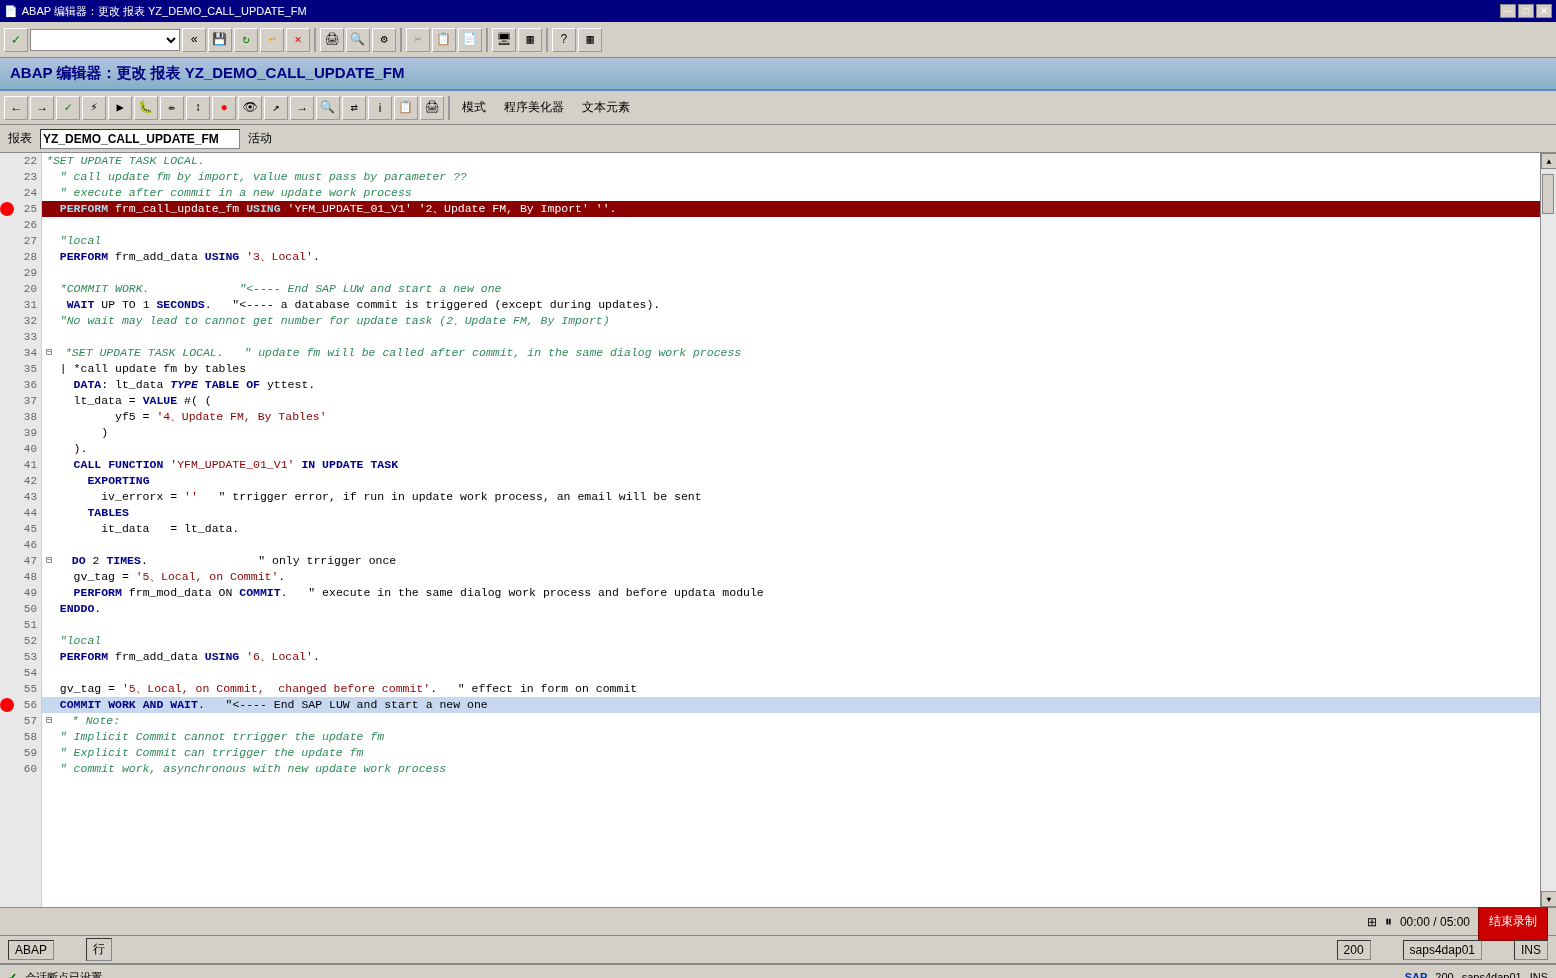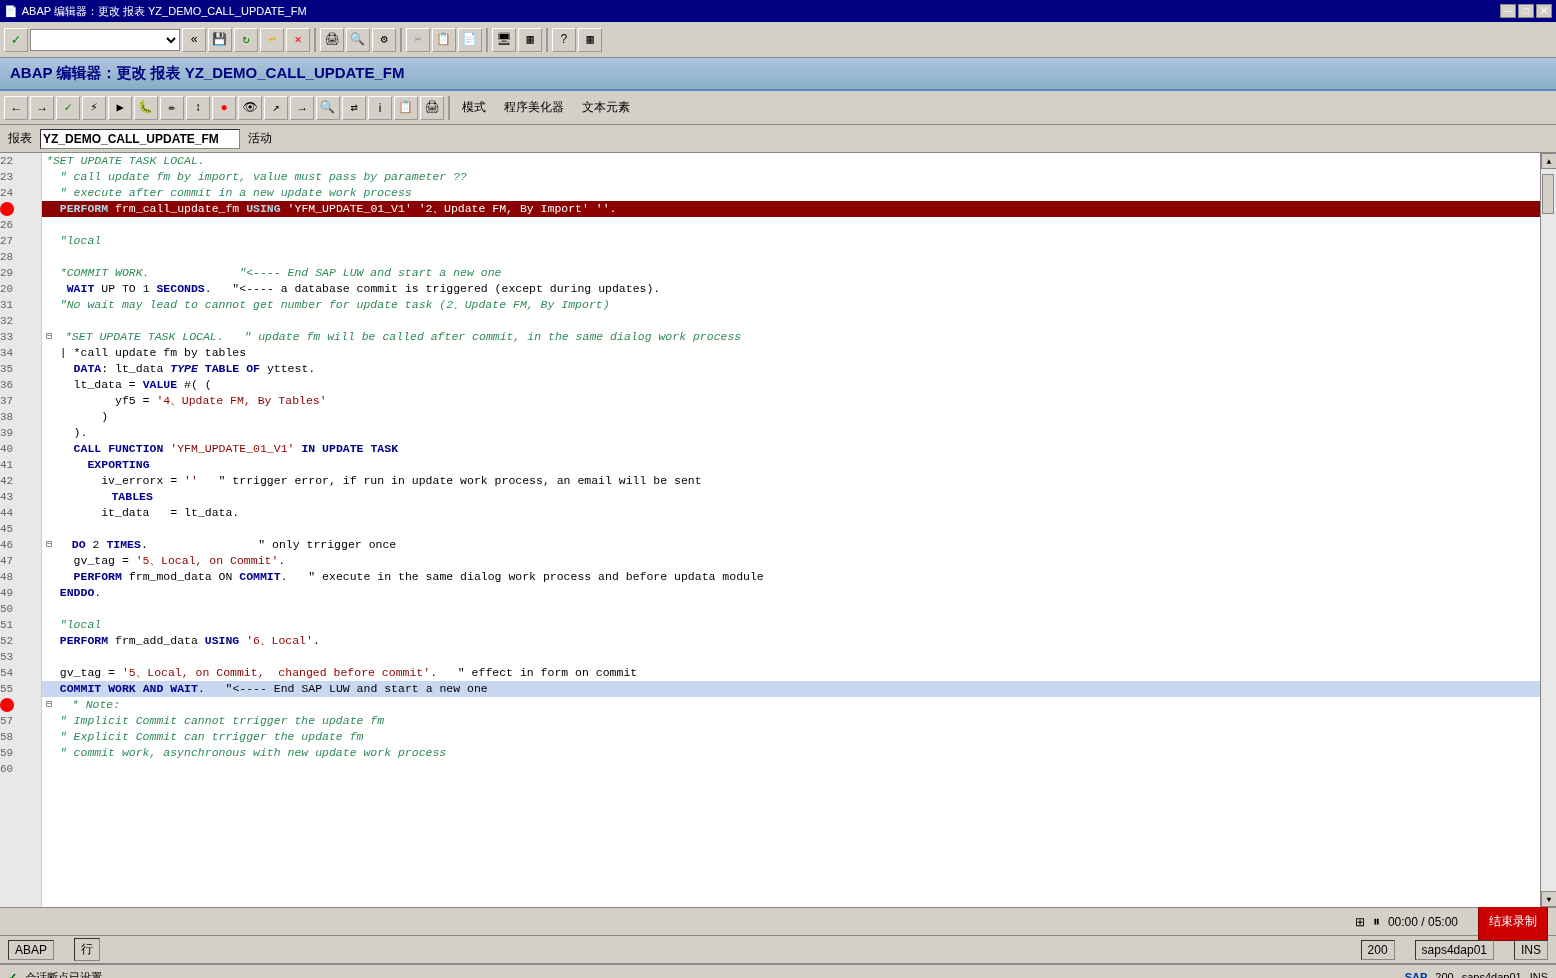--- a/index.html
+++ b/index.html
@@ -111,21 +111,21 @@
       color: #666;
       text-align: right;
       user-select: none;
       overflow: hidden;
     }
     .line-num-row {
       height: 16px;
       padding-right: 4px;
       display: flex;
       align-items: center;
-      justify-content: flex-start;
+      justify-content: flex-end;
       font-family: 'Courier New', monospace;
       font-size: 11px;
       position: relative;
     }
     .line-num-row .bp-icon {
       position: absolute;
       left: 0;
       width: 14px;
       height: 14px;
       border-radius: 50%;
@@ -176,21 +176,21 @@
     
     #bottom-status {
       height: 28px;
       background: #d4d0c8;
       border-top: 1px solid #888;
       display: flex;
       align-items: center;
       padding: 0 8px;
       font-family: Arial, sans-serif;
       font-size: 12px;
-      gap: 20px;
+      gap: 32px;
     }
     .status-item { padding: 2px 6px; border: 1px inset #888; background: #d4d0c8; }
 
     
     #very-bottom {
       height: 26px;
       background: #d4d0c8;
       border-top: 2px solid #888;
       display: flex;
       align-items: center;
@@ -217,21 +217,20 @@
     }
     .end-btn {
       background: #cc0000;
       color: white;
       border: 1px solid #880000;
       padding: 10px 10px;
       font-size: 12px;
       font-family: Arial;
       cursor: pointer;
       border-radius: 2px;
-      margin-left: 12px;
     }
 
     .fold-icon { color: #666; font-size: 10px; cursor: pointer; }
 
     
     span { display: inline; }
   </style>
 </head>
 <body>
 
@@ -427,36 +426,37 @@
       </div>
     </div>
   <div id="code-content">
 
   <div class="code-line"><span style="font-family: &quot;Courier New&quot;, monospace; font-size: 11.5px; color: rgb(46, 139, 87); font-style: italic;">*SET UPDATE TASK LOCAL.</span></div>
       <div class="code-line"><span style="font-family: &quot;Courier New&quot;, monospace; font-size: 11.5px; color: rgb(46, 139, 87); font-style: italic;">  " call update fm by import, value must pass by parameter ??</span></div>
       <div class="code-line"><span style="font-family: &quot;Courier New&quot;, monospace; font-size: 11.5px; color: rgb(46, 139, 87); font-style: italic;">  " execute after commit in a new update work process</span></div>
       <div class="code-line highlighted"><span style="font-family: &quot;Courier New&quot;, monospace; font-size: 11.5px; color: rgb(255, 255, 255);">  <span style="color:#add8e6;font-weight:bold;">PERFORM</span> frm_call_update_fm <span style="color:#add8e6;font-weight:bold;">USING</span> 'YFM_UPDATE_01_V1' '2、Update FM, By Import' ''.</span></div>
       <div class="code-line"><span style="font-family: &quot;Courier New&quot;, monospace; font-size: 11.5px;"></span></div>
       <div class="code-line"><span style="font-family: &quot;Courier New&quot;, monospace; font-size: 11.5px; color: rgb(46, 139, 87); font-style: italic;">  "local</span></div>
+      <div class="code-line"><span style="font-family: &quot;Courier New&quot;, monospace; font-size: 11.5px;">  <span style="color:#00008b;font-weight:bold;">PERFORM</span> frm_add_data <span style="color:#00008b;font-weight:bold;">USING</span> <span style="color:#8b0000;">'3、Local'</span>.</span></div>
       <div class="code-line"><span style="font-family: &quot;Courier New&quot;, monospace; font-size: 11.5px;"></span></div>
       <div class="code-line"><span style="font-family: &quot;Courier New&quot;, monospace; font-size: 11.5px; color: rgb(46, 139, 87); font-style: italic;">  *COMMIT WORK.             "&lt;---- End SAP LUW and start a new one</span></div>
       <div class="code-line"><span style="font-family: &quot;Courier New&quot;, monospace; font-size: 11.5px;">   <span style="color:#00008b;font-weight:bold;"><span style="color:#00008b;font-weight:bold;">WAIT</span></span> UP TO 1 <span style="color:#00008b;font-weight:bold;">SECONDS</span>.   "&lt;---- a database commit is triggered (except during updates).</span></div>
       <div class="code-line"><span style="font-family: &quot;Courier New&quot;, monospace; font-size: 11.5px; color: rgb(46, 139, 87); font-style: italic;">  "No wait may lead to cannot get number for update task (2、Update FM, By Import)</span></div>
       <div class="code-line"><span style="font-family: &quot;Courier New&quot;, monospace; font-size: 11.5px;"></span></div>
       <div class="code-line"><span class="fold-icon">⊟ </span><span style="font-family: &quot;Courier New&quot;, monospace; font-size: 11.5px; color: rgb(46, 139, 87); font-style: italic;"> *SET UPDATE TASK LOCAL.   " update fm will be called after commit, in the same dialog work process</span></div>
       <div class="code-line"><span style="font-family: &quot;Courier New&quot;, monospace; font-size: 11.5px;">  | *call update fm by tables</span></div>
       <div class="code-line"><span style="font-family: &quot;Courier New&quot;, monospace; font-size: 11.5px;">    <span style="color:#00008b;font-weight:bold;">DATA</span>: lt_data <span style="color:#00008b;font-weight:bold;font-style:italic;">TYPE</span> <span style="color:#00008b;font-weight:bold;">TABLE</span> <span style="color:#00008b;font-weight:bold;">OF</span> yttest.</span></div>
       <div class="code-line"><span style="font-family: &quot;Courier New&quot;, monospace; font-size: 11.5px;">    lt_data = <span style="color:#00008b;font-weight:bold;">VALUE</span> #( (</span></div>
       <div class="code-line"><span style="font-family: &quot;Courier New&quot;, monospace; font-size: 11.5px;">          yf5 = <span style="color:#8b0000;">'4、Update FM, By Tables'</span></span></div>
       <div class="code-line"><span style="font-family: &quot;Courier New&quot;, monospace; font-size: 11.5px;">        )</span></div>
       <div class="code-line"><span style="font-family: &quot;Courier New&quot;, monospace; font-size: 11.5px;">    ).</span></div>
       <div class="code-line"><span style="font-family: &quot;Courier New&quot;, monospace; font-size: 11.5px;">    <span style="color:#00008b;font-weight:bold;"><span style="color:#00008b;font-weight:bold;">CALL</span></span> <span style="color:#00008b;font-weight:bold;"><span style="color:#00008b;font-weight:bold;">FUNCTION</span></span> <span style="color:#8b0000;">'YFM_UPDATE_01_V1'</span> <span style="color:#00008b;font-weight:bold;">IN</span> <span style="color:#00008b;font-weight:bold;">UPDATE</span> <span style="color:#00008b;font-weight:bold;">TASK</span></span></div>
       <div class="code-line"><span style="font-family: &quot;Courier New&quot;, monospace; font-size: 11.5px;">      <span style="color:#00008b;font-weight:bold;">EXPORTING</span></span></div>
       <div class="code-line"><span style="font-family: &quot;Courier New&quot;, monospace; font-size: 11.5px;">        iv_errorx = <span style="color:#8b0000;">''</span>   " trrigger error, if run in update work process, an email will be sent</span></div>
-      <div class="code-line"><span style="font-family: &quot;Courier New&quot;, monospace; font-size: 11.5px;">      <span style="color:#00008b;font-weight:bold;margin-left:24px;">TABLES</span></span></div>
+      <div class="code-line"><span style="font-family: &quot;Courier New&quot;, monospace; font-size: 11.5px;">      <span style="color:#00008b;font-weight:bold;">TABLES</span></span></div>
       <div class="code-line"><span style="font-family: &quot;Courier New&quot;, monospace; font-size: 11.5px;">        it_data   = lt_data.</span></div>
       <div class="code-line"><span style="font-family: &quot;Courier New&quot;, monospace; font-size: 11.5px;"></span></div>
       <div class="code-line"><span class="fold-icon">⊟ </span><span style="font-family: &quot;Courier New&quot;, monospace; font-size: 11.5px;">  <span style="color:#00008b;font-weight:bold;">DO</span> 2 <span style="color:#00008b;font-weight:bold;">TIMES</span>.                " only trrigger once</span></div>
       <div class="code-line"><span style="font-family: &quot;Courier New&quot;, monospace; font-size: 11.5px;">    gv_tag = <span style="color:#8b0000;">'5、Local, on Commit'</span>.</span></div>
       <div class="code-line"><span style="font-family: &quot;Courier New&quot;, monospace; font-size: 11.5px;">    <span style="color:#00008b;font-weight:bold;">PERFORM</span> frm_mod_data ON <span style="color:#00008b;font-weight:bold;">COMMIT</span>.   " execute in the same dialog work process and before updata module</span></div>
       <div class="code-line"><span style="font-family: &quot;Courier New&quot;, monospace; font-size: 11.5px;">  <span style="color:#00008b;font-weight:bold;"><span style="color:#00008b;font-weight:bold;">ENDDO</span></span>.</span></div>
       <div class="code-line"><span style="font-family: &quot;Courier New&quot;, monospace; font-size: 11.5px;"></span></div>
       <div class="code-line"><span style="font-family: &quot;Courier New&quot;, monospace; font-size: 11.5px; color: rgb(46, 139, 87); font-style: italic;">  "local</span></div>
       <div class="code-line"><span style="font-family: &quot;Courier New&quot;, monospace; font-size: 11.5px;">  <span style="color:#00008b;font-weight:bold;">PERFORM</span> frm_add_data <span style="color:#00008b;font-weight:bold;">USING</span> <span style="color:#8b0000;">'6、Local'</span>.</span></div>
       <div class="code-line"><span style="font-family: &quot;Courier New&quot;, monospace; font-size: 11.5px;"></span></div>

